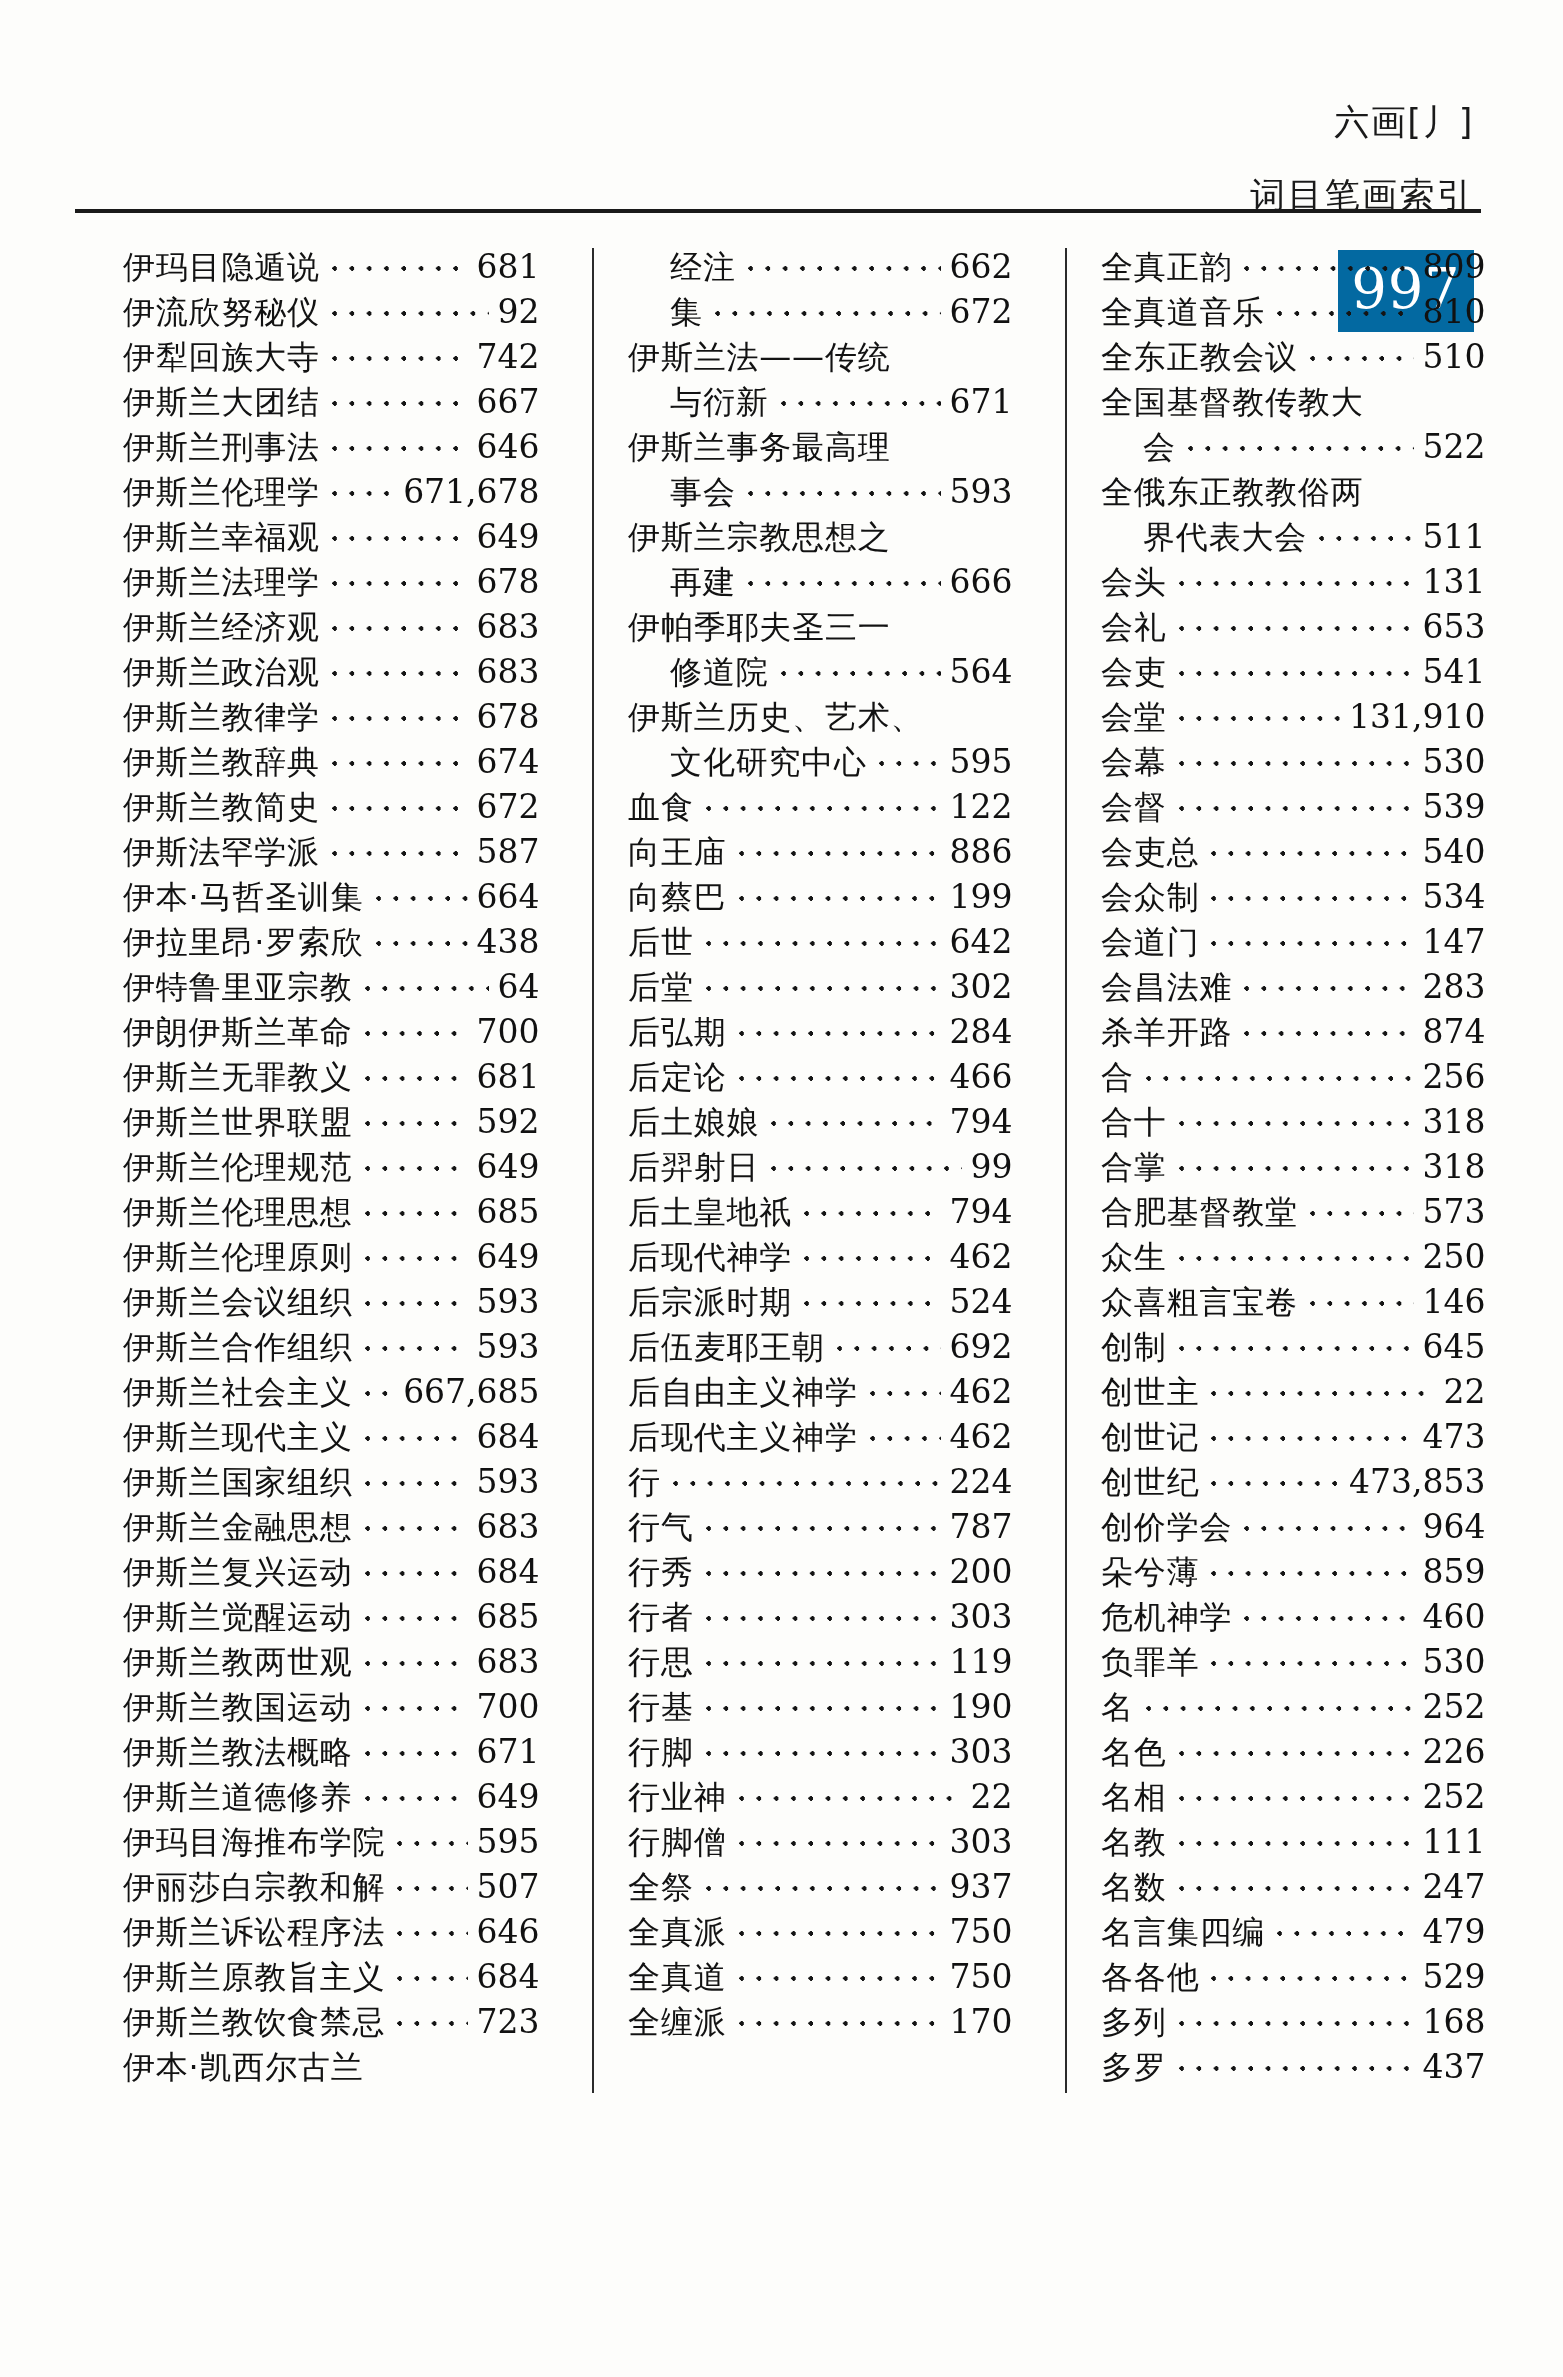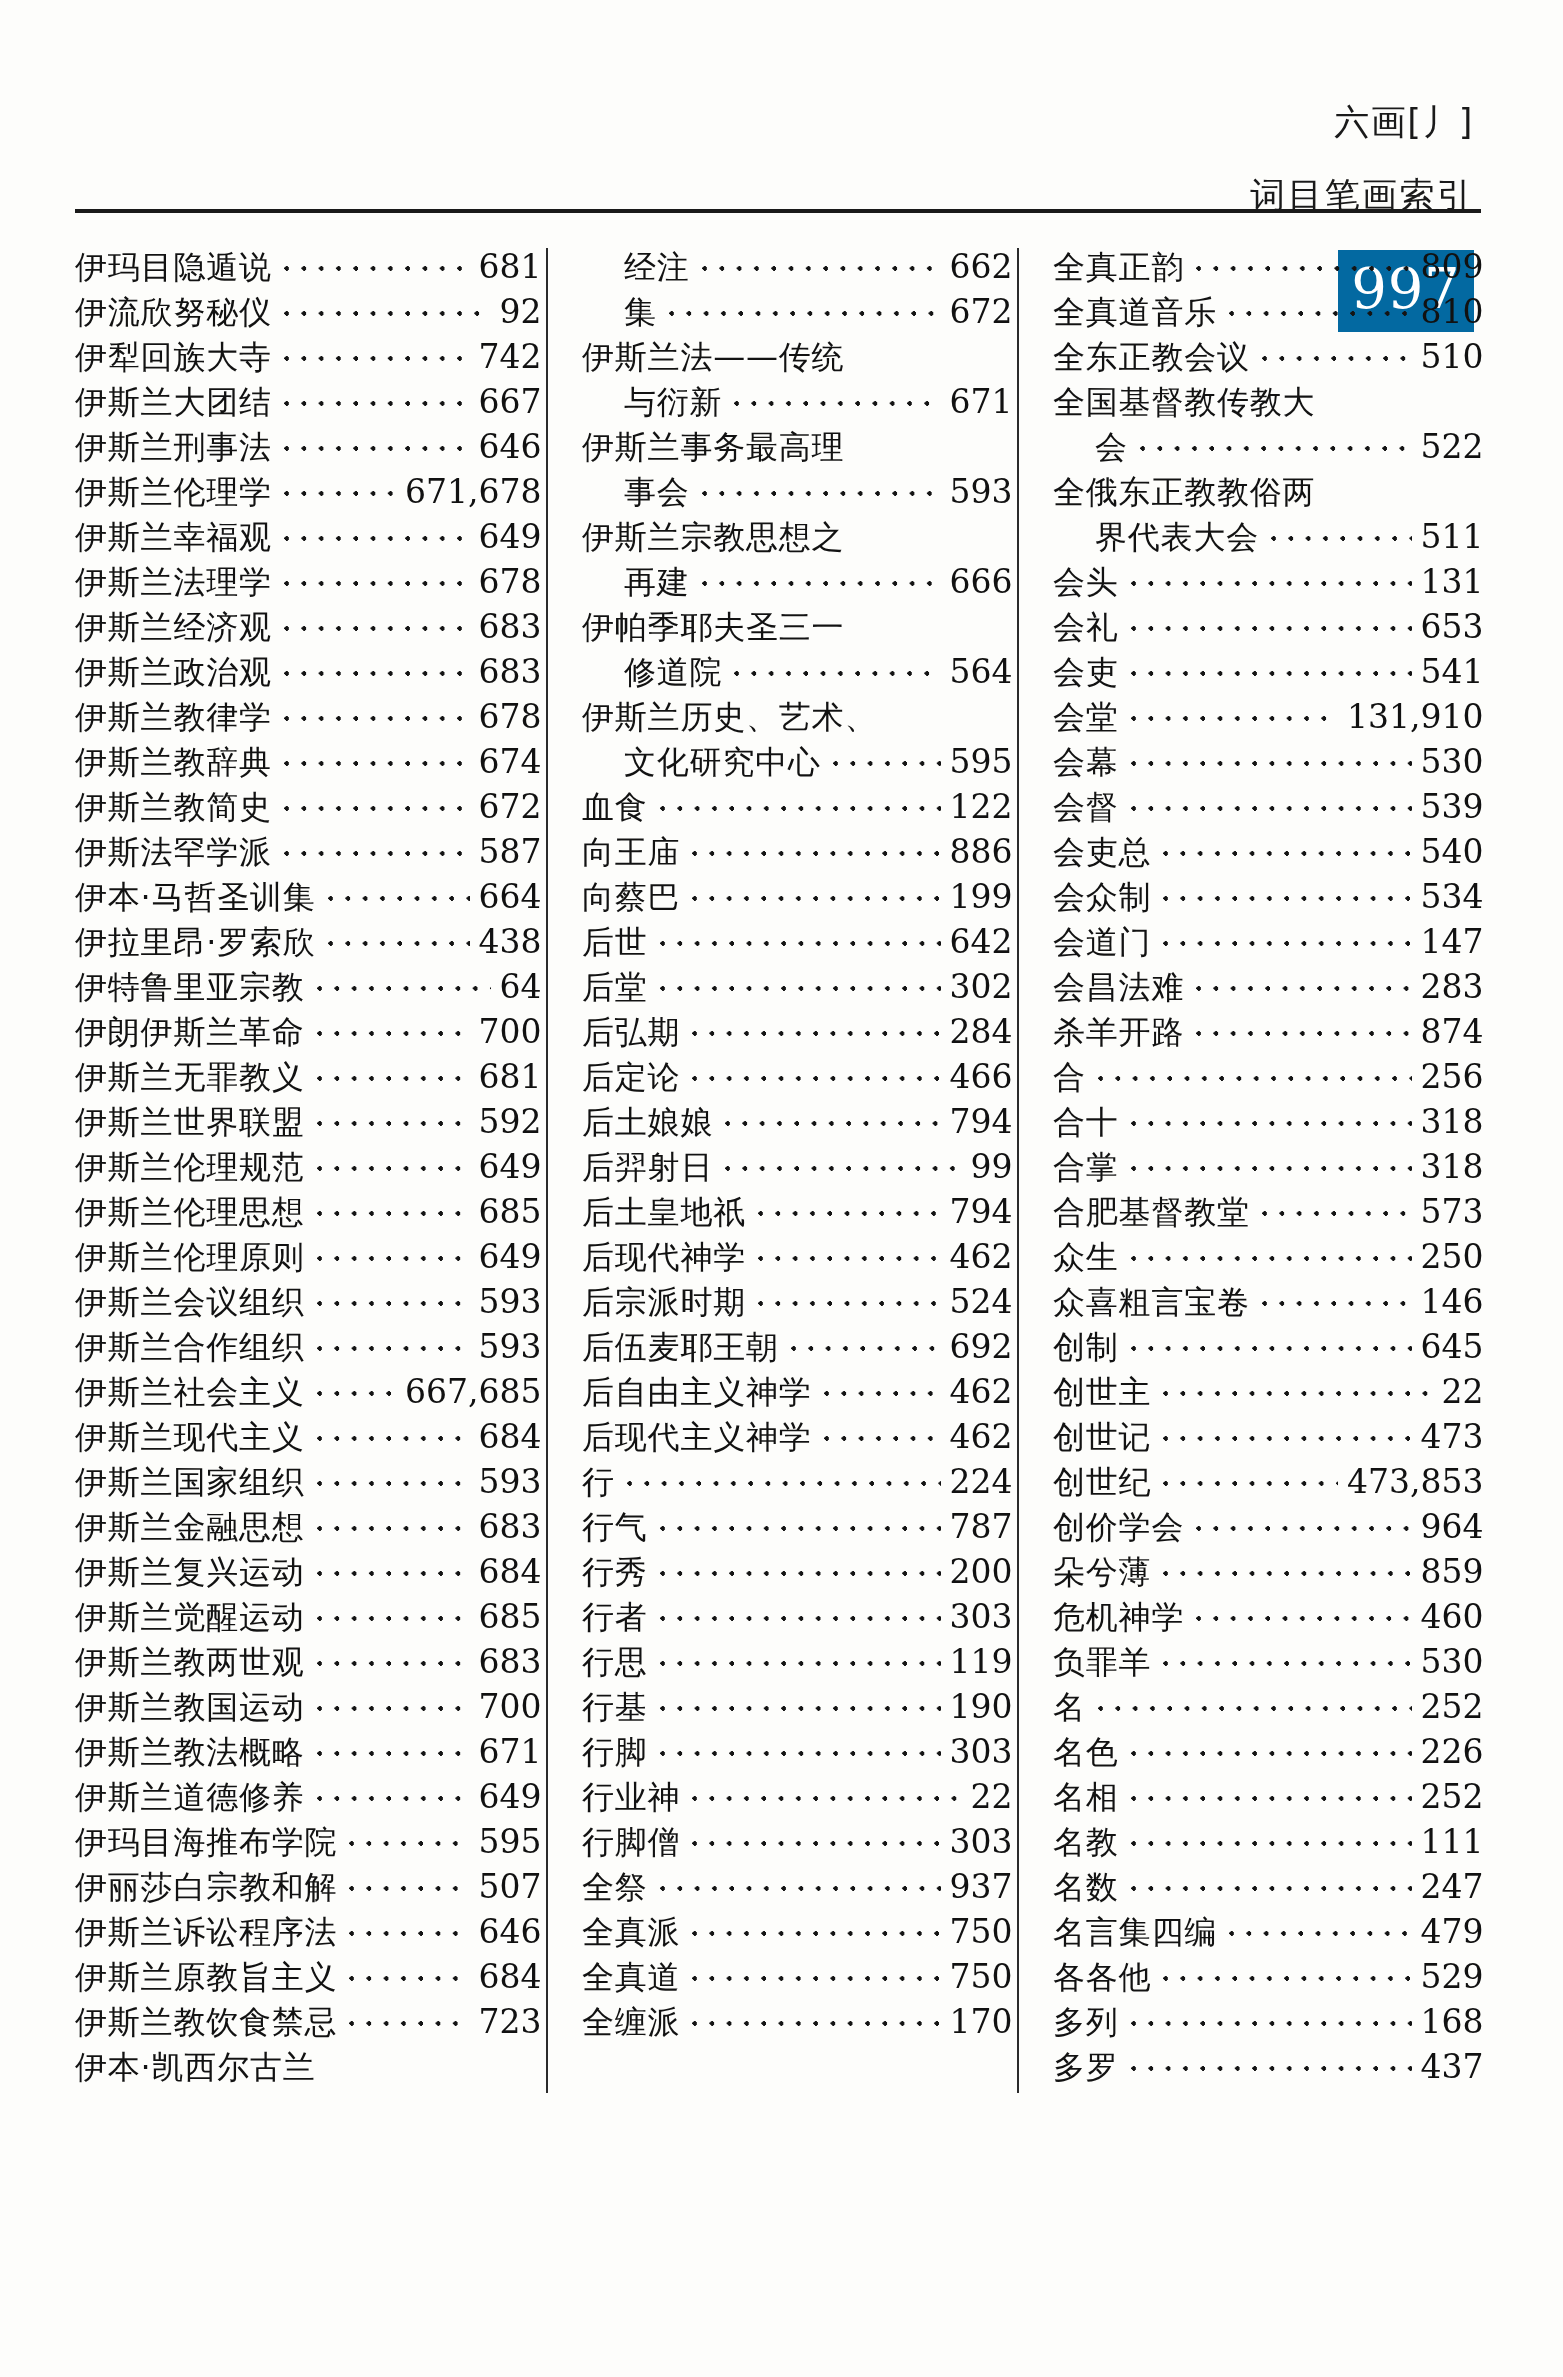--- a/index.html
+++ b/index.html
@@ -82,20 +82,21 @@
     top: 248px;
     width: 1415px;
     display: flex;
     gap: 0px;
   }
   .col {
     width: 471px;
     position: relative;
     padding-right: 4.5px;
     box-sizing: border-box;
+    margin-left: 48px;
   }
   .col + .col { border-left: 2.3px solid #2b2b2b; padding-left: 34px; }
 
   .entry {
     display: flex;
     align-items: baseline;
     height: 45px;
     white-space: nowrap;
     overflow: hidden;
   }

